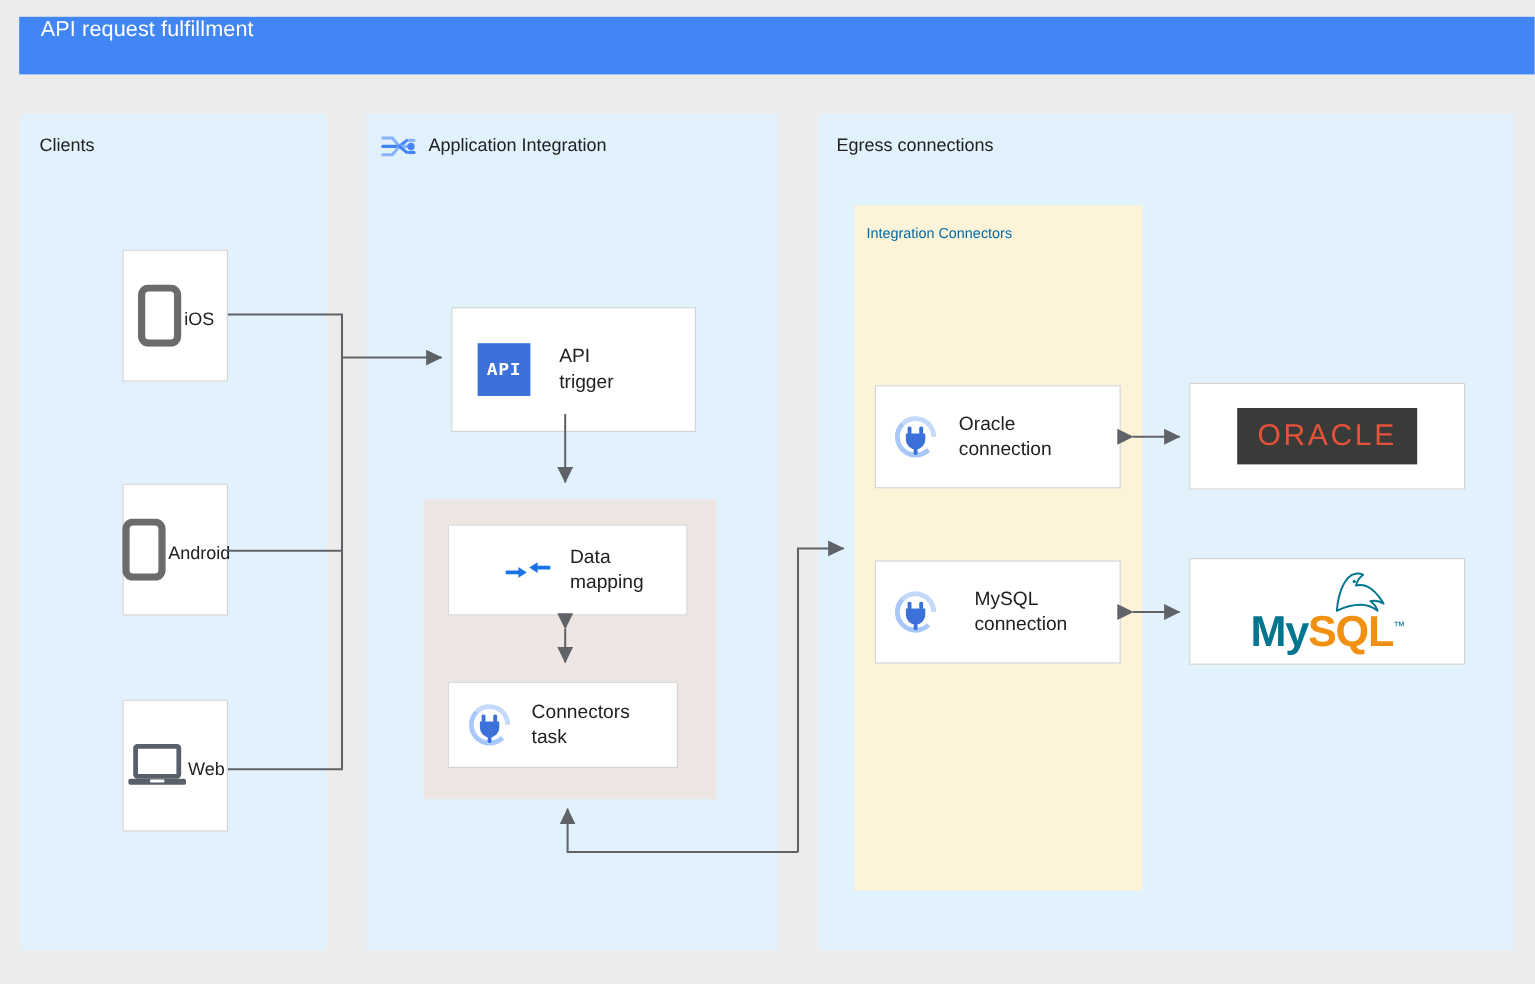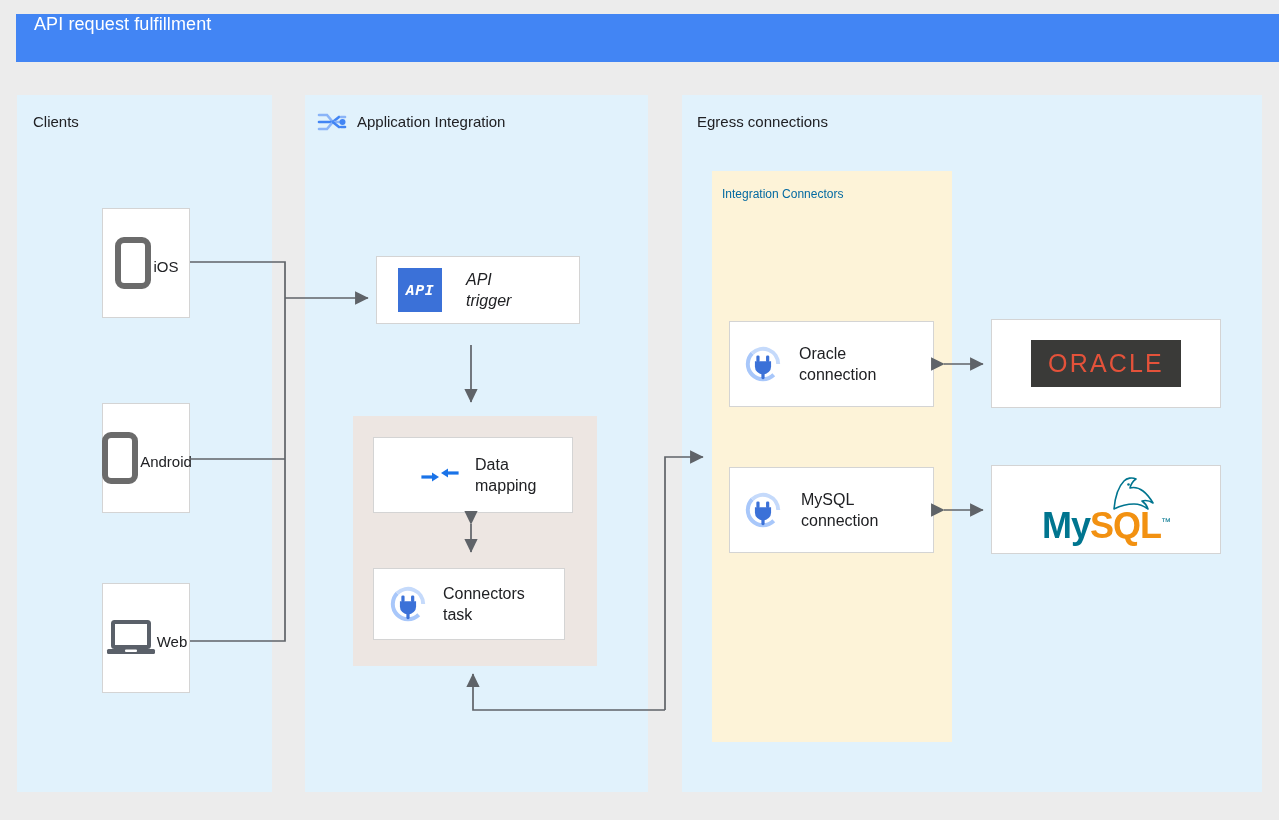--- a/index.html
+++ b/index.html
@@ -204,21 +204,21 @@
         <path d="M17 16 L24 16" stroke="#8ab4f8"></path>
         <path d="M17 16.2 L23 21" stroke="#4285f4"></path>
         <path d="M25 11 L29 11" stroke="#8ab4f8"></path>
         <path d="M25 21 L29 21" stroke="#4285f4"></path>
       </g>
       <circle cx="26.5" cy="16" r="3" fill="#4285f4"></circle>
     </svg>
   </span>
   <div class="panel-label" style="left:357px; top:113px;">Application Integration</div>
 
-  <div class="node" style="left:376px; top:256px; width:204px; height:68px;font-style:italic;">
+  <div class="node" style="left:376px; top:256px; width:204px; height:104px;">
     <span class="node-icon api-icon" style="margin-left:21px;">
       <span>API</span>
     </span>
     <span class="node-label" style="margin-left:24px;">API
 trigger</span>
   </div>
 
   <div class="subgroup-box" style="left:353px; top:416px; width:244px; height:250px;"></div>
 
   <div class="node" style="left:373px; top:437px; width:200px; height:76px;padding-left:32px;">
@@ -275,21 +275,21 @@
     <span class="node-icon" style="margin-left:14px;">
       <svg width="38" height="38" viewBox="0 0 40 40">
         <path d="M20 4 A16 16 0 1 0 20 36" fill="none" stroke="#a8c7fa" stroke-width="4.2" transform="rotate(-45 20 20)"></path>
         <path d="M20 4 A16 16 0 0 1 31.3 31.3" fill="none" stroke="#c5dafb" stroke-width="4.2" transform="rotate(-45 20 20)"></path>
         <rect x="13" y="11" width="3.4" height="7" rx="1.4" fill="#3b71d8"></rect>
         <rect x="23.2" y="11" width="3.4" height="7" rx="1.4" fill="#3b71d8"></rect>
         <path d="M11.5 17 h17 v5.5 a8.5 8.5 0 0 1 -17 0 Z" fill="#3b71d8"></path>
         <rect x="18.3" y="28" width="3.4" height="8" rx="1.5" fill="#3b71d8"></rect>
       </svg>
     </span>
-    <span class="node-label" style="margin-left:19px;">MySQL
+    <span class="node-label" style="margin-left:30px;">MySQL
 connection</span>
   </div>
 
   <div class="node centered" style="left:991px; top:319px; width:230px; height:89px;">
     <span class="oracle-logo">
       <span>ORACLE</span>
     </span>
   </div>
 
   <div class="node centered" style="left:991px; top:465px; width:230px; height:89px;align-items:center;">

